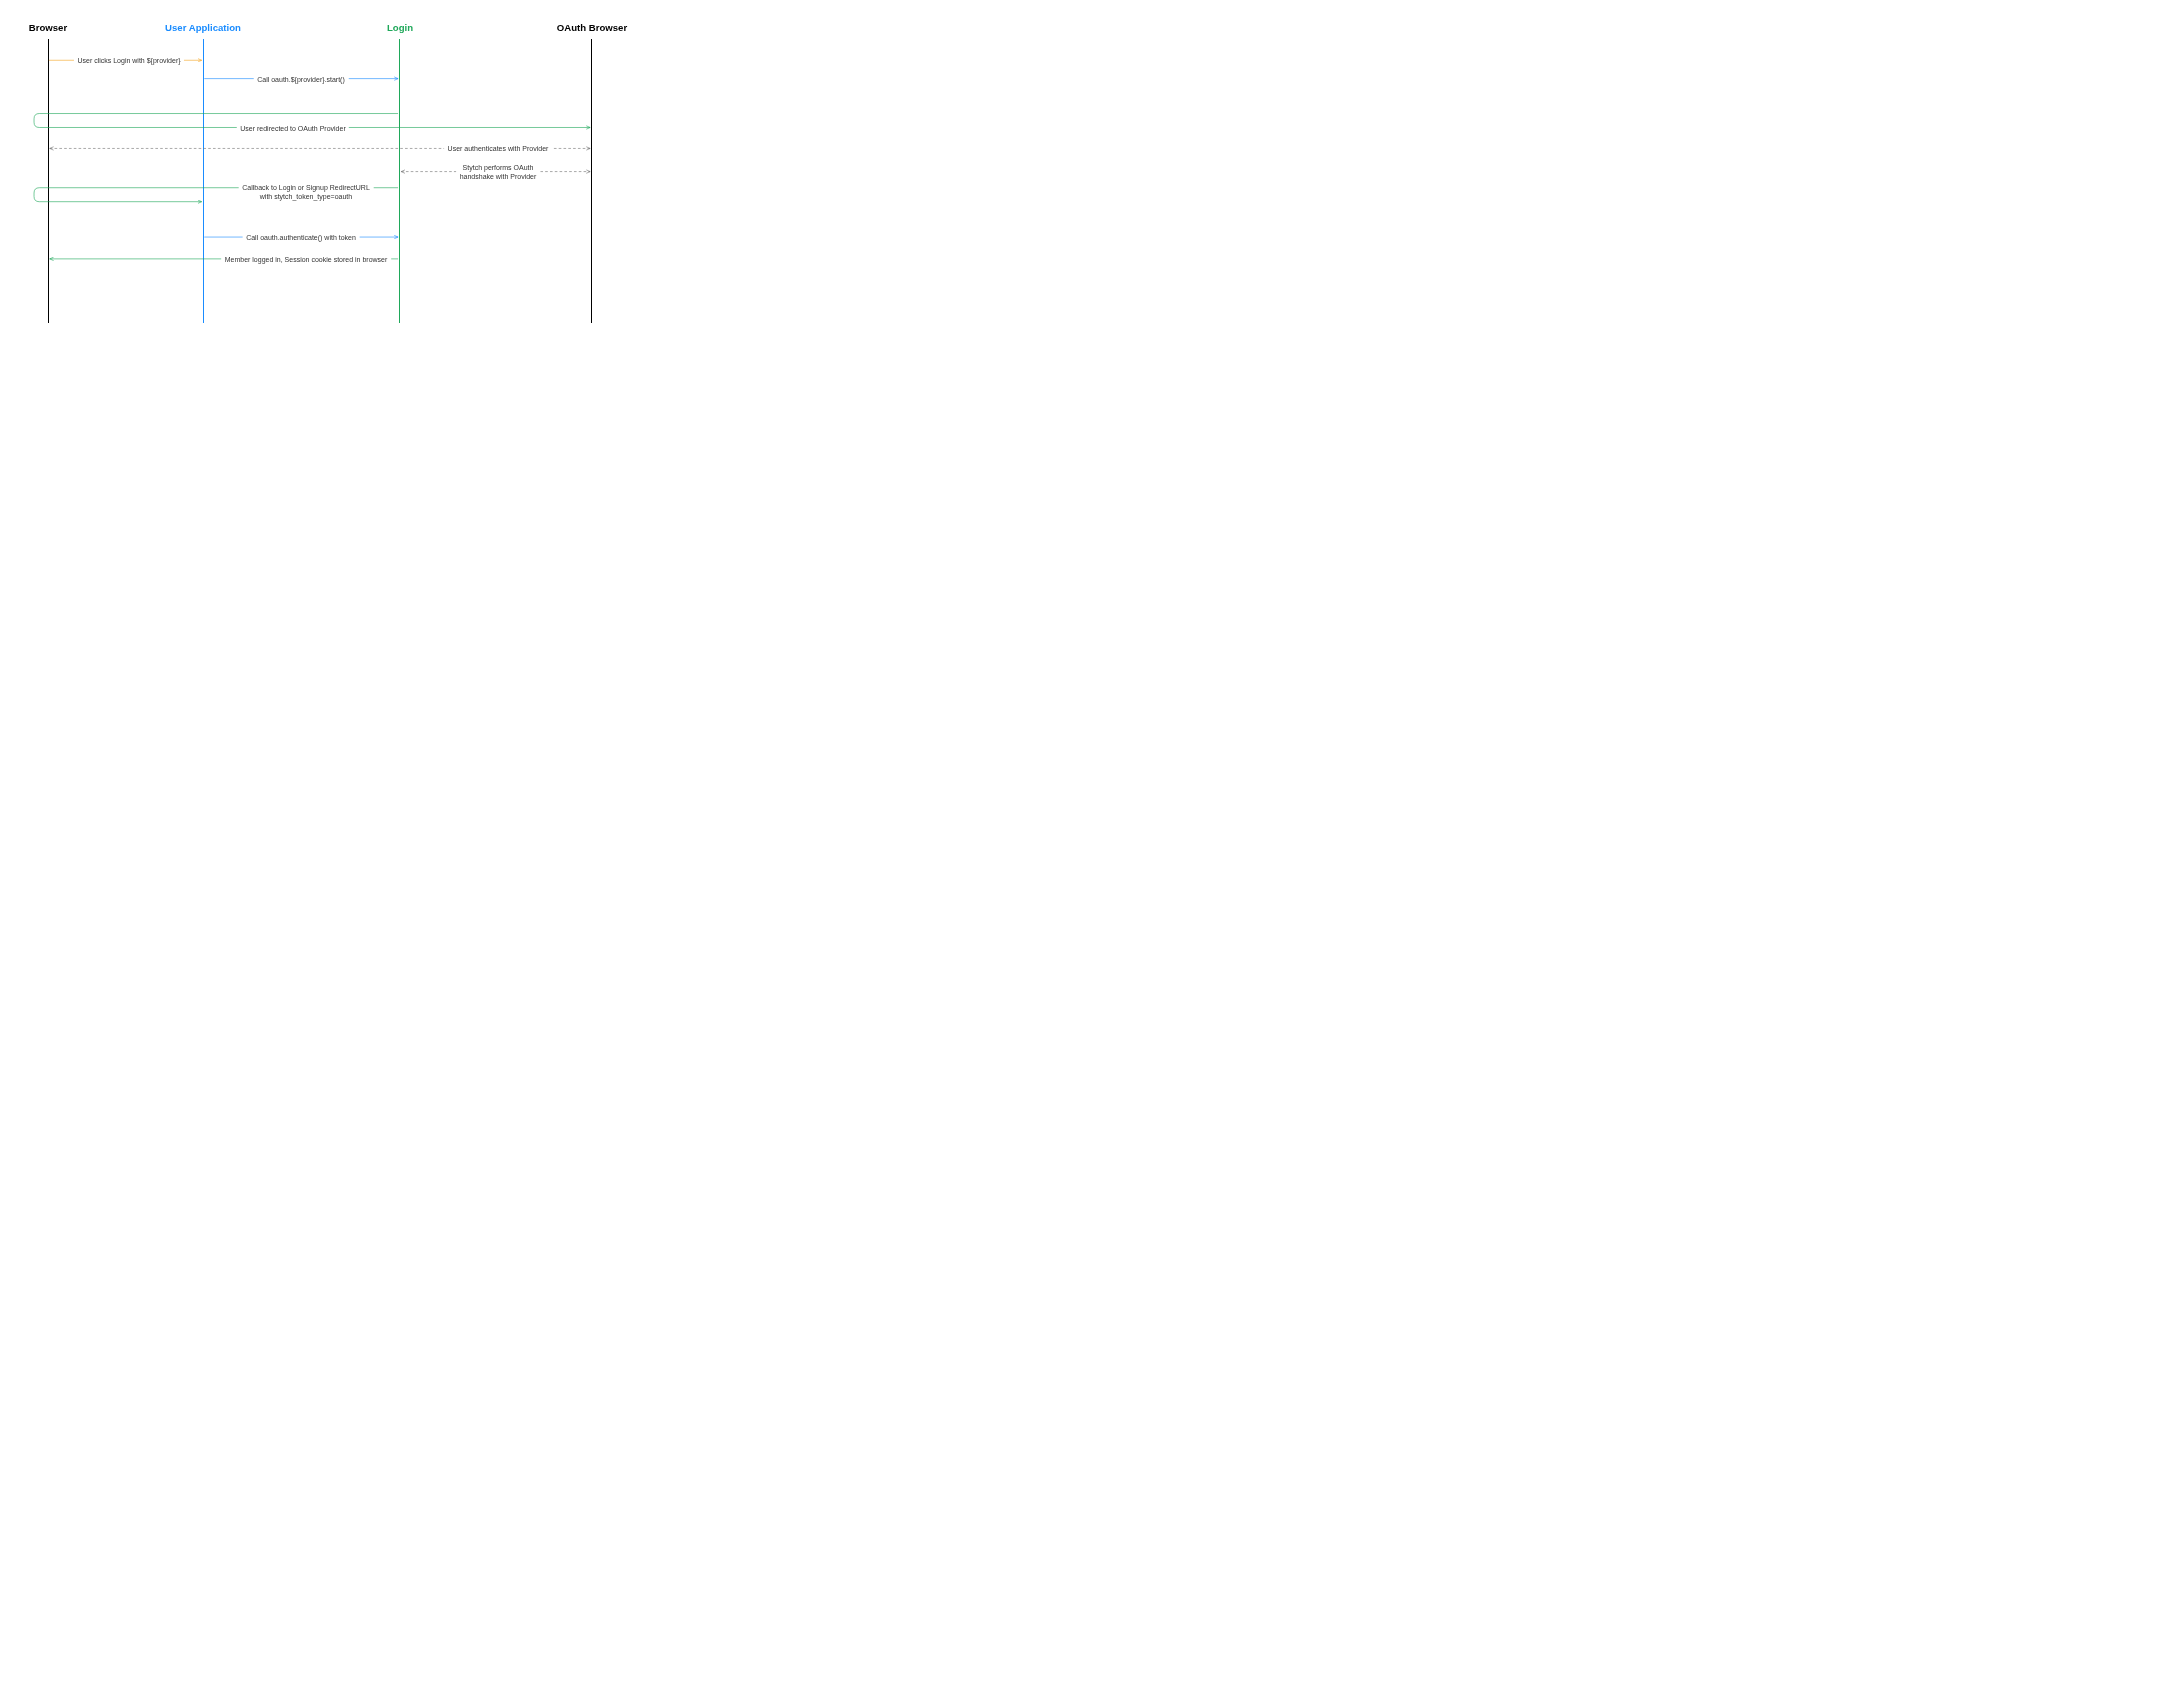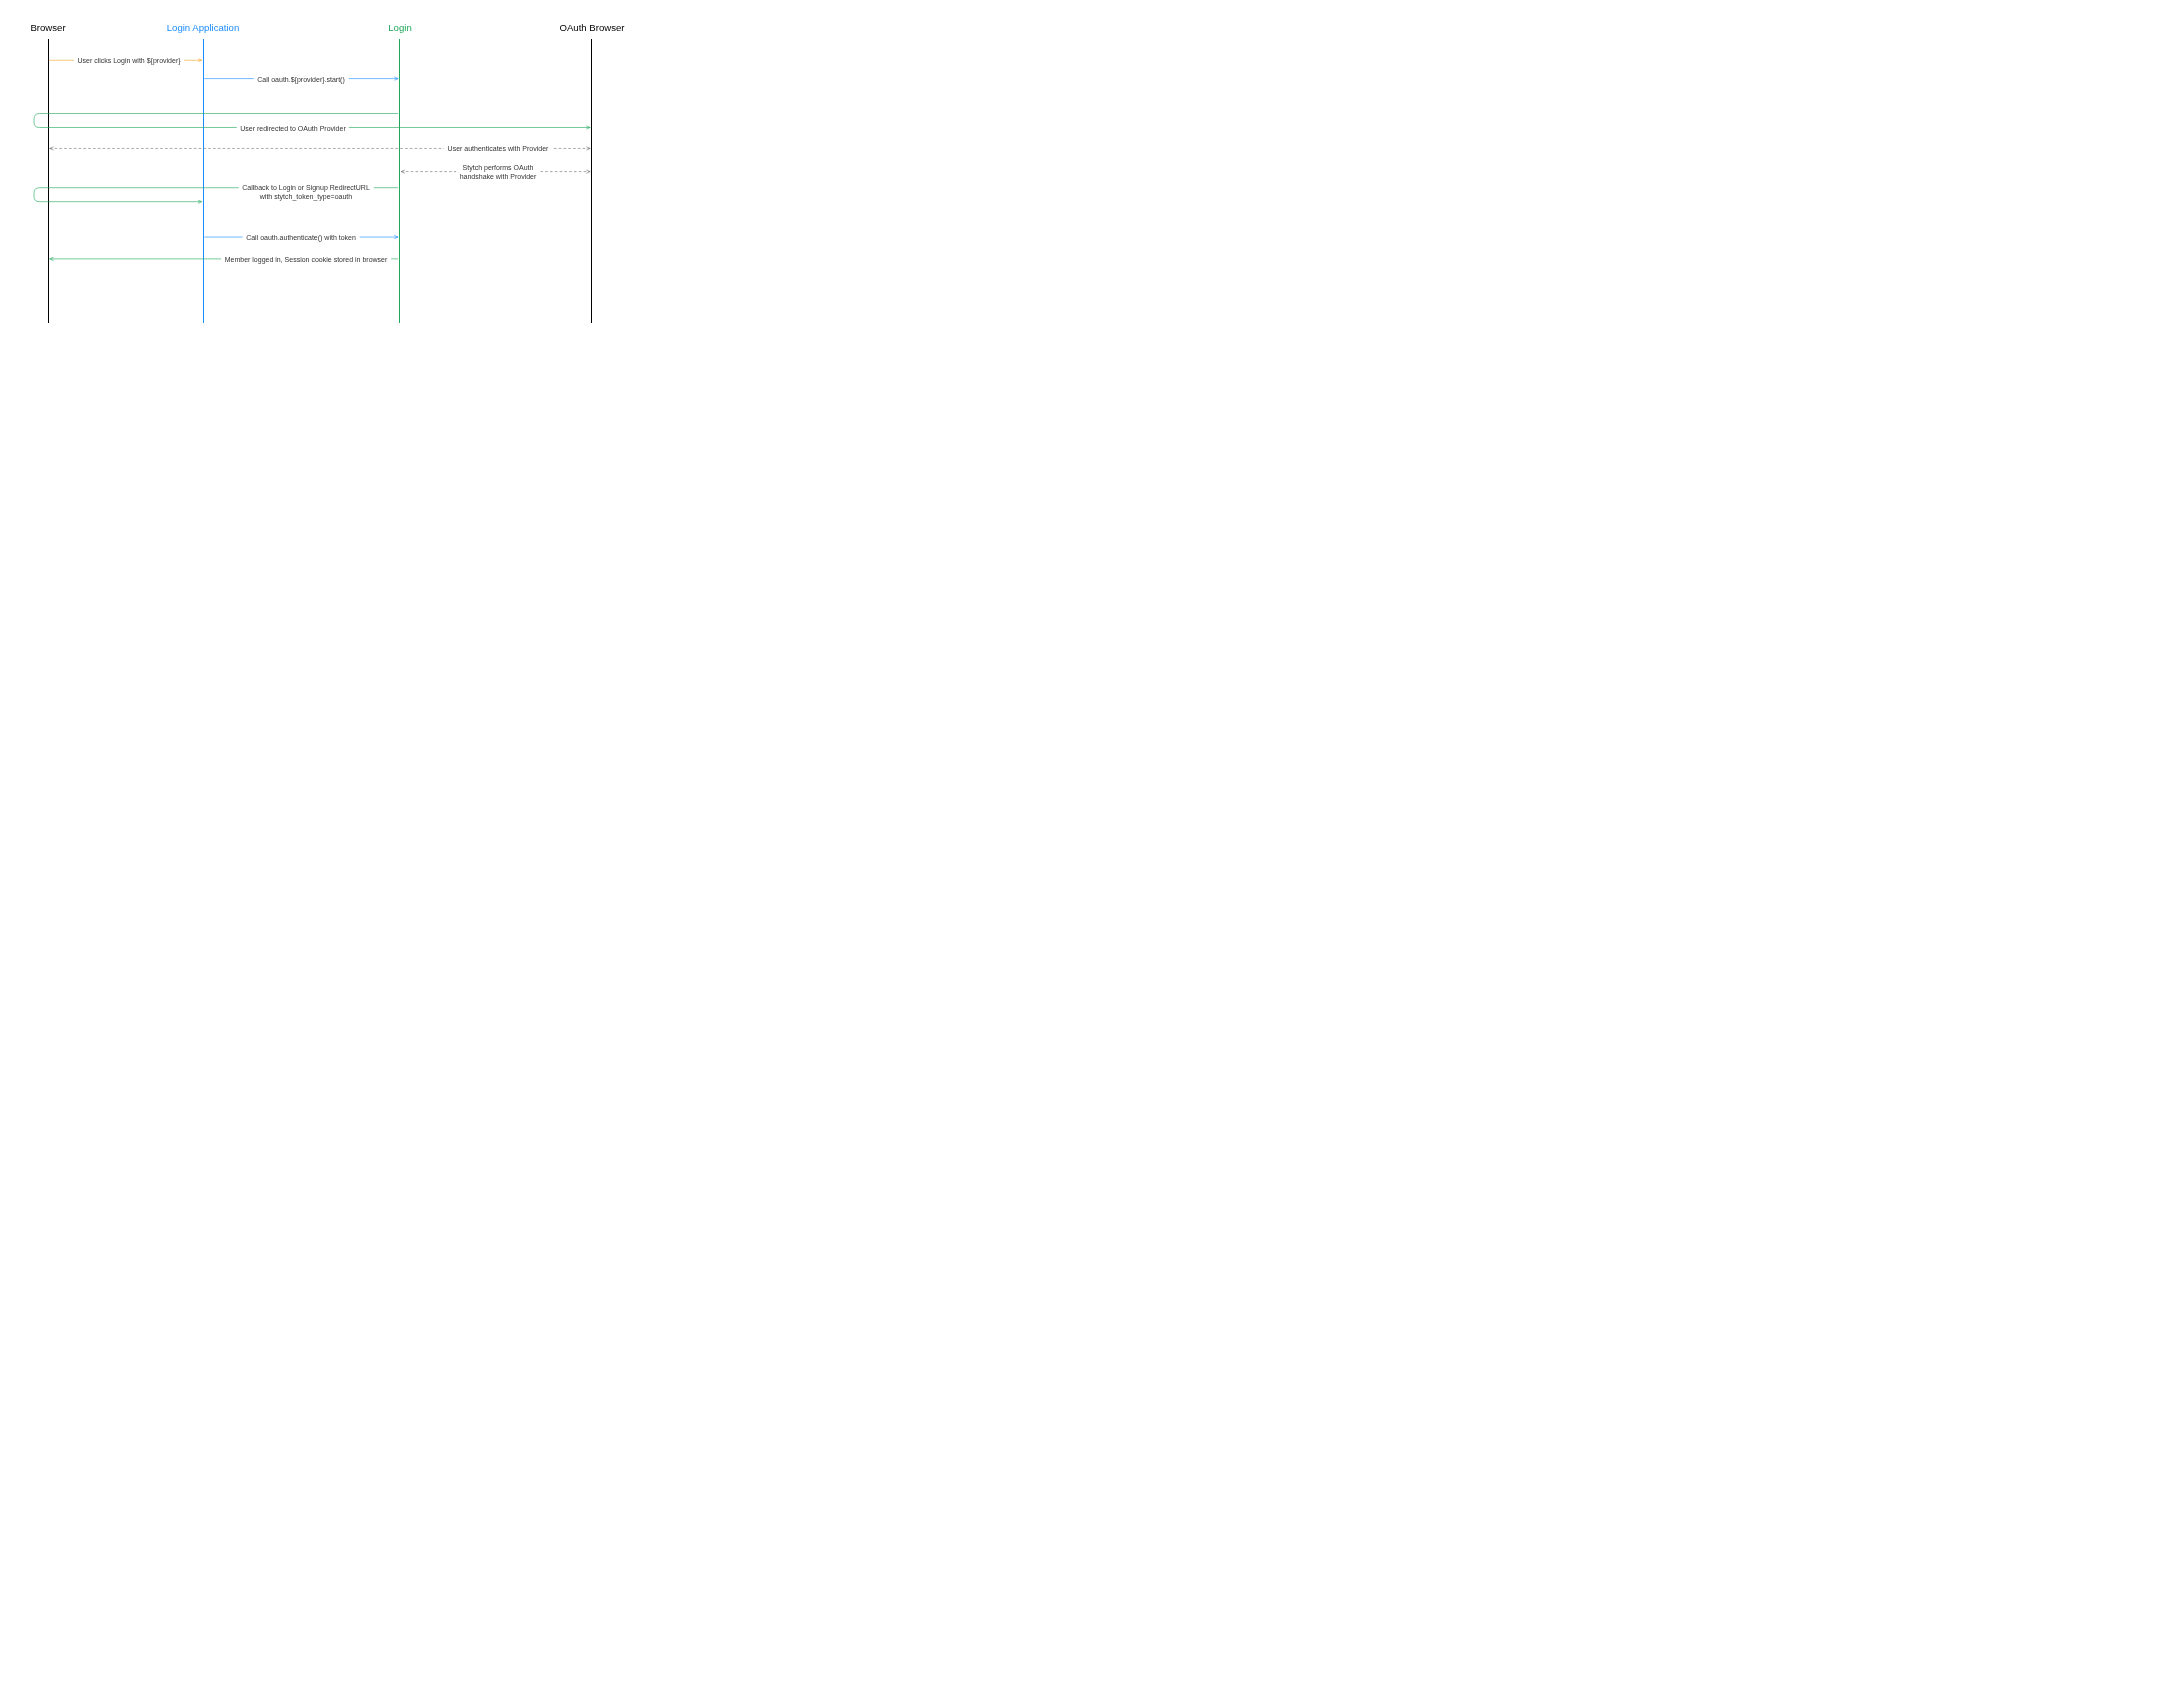--- a/index.html
+++ b/index.html
@@ -8,21 +8,21 @@
     background: #fff;
     width: 646px;
     height: 334px;
     position: relative;
     overflow: hidden;
   }
   .participant-header {
     position: absolute;
     top: 22px;
     font-size: 9.6px;
-    font-weight: 400;
+    font-weight: 700;
     transform: translateX(-50%);
     white-space: nowrap;
   }
   .lifeline {
     position: absolute;
     top: 39px;
     width: 0.9px;
     height: 284px;
   }
   .msg-label {
@@ -41,21 +41,21 @@
     left: 0;
     width: 646px;
     height: 334px;
     pointer-events: none;
   }
 </style>
 </head>
 <body>
 
 <div class="participant-header" style="left:48px;color:#000">Browser</div>
-<div class="participant-header" style="left:203px;color:#1a8cff">Login Application</div>
+<div class="participant-header" style="left:203px;color:#1a8cff">User Application</div>
 <div class="participant-header" style="left:400px;color:#1fa85a">Login</div>
 <div class="participant-header" style="left:592px;color:#000">OAuth Browser</div>
 
 <div class="lifeline" style="left:48px;background:#000"></div>
 <div class="lifeline" style="left:203px;background:#1a8cff"></div>
 <div class="lifeline" style="left:399px;background:#1fa85a"></div>
 <div class="lifeline" style="left:591px;background:#000"></div>
 
 <svg class="diagram" viewBox="0 0 1480 765">
   <defs>

